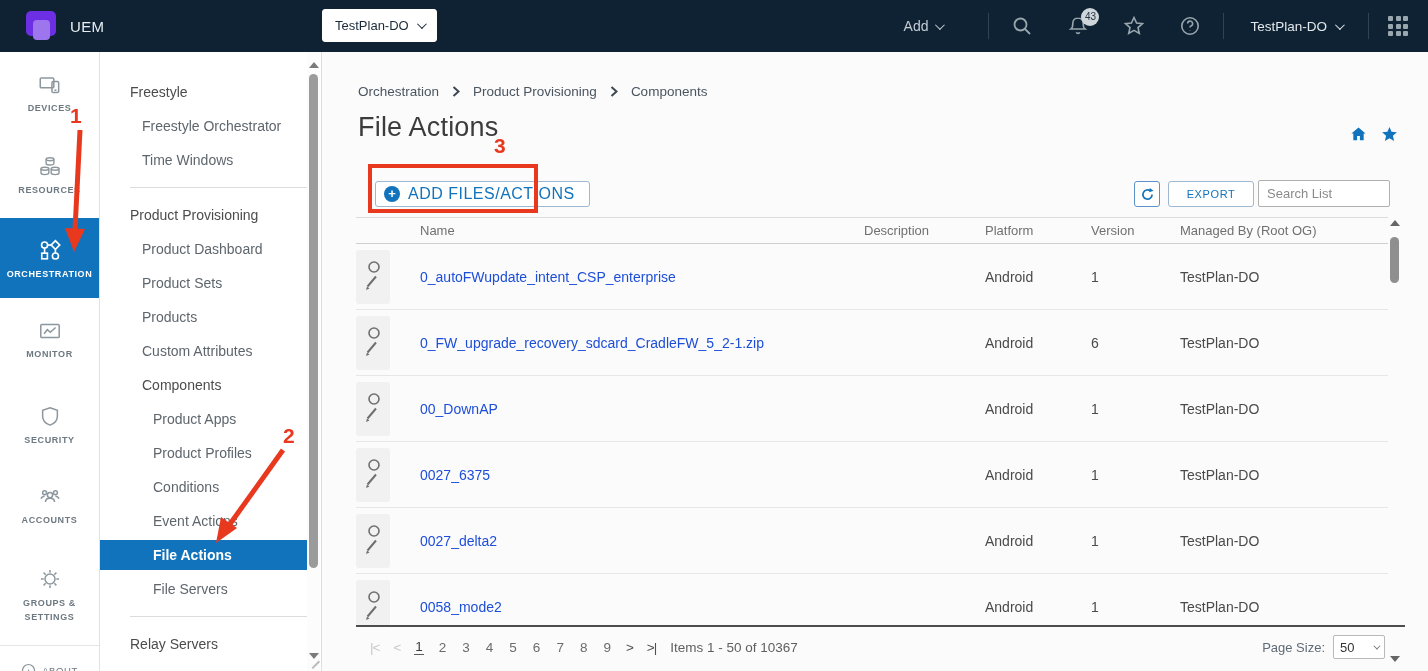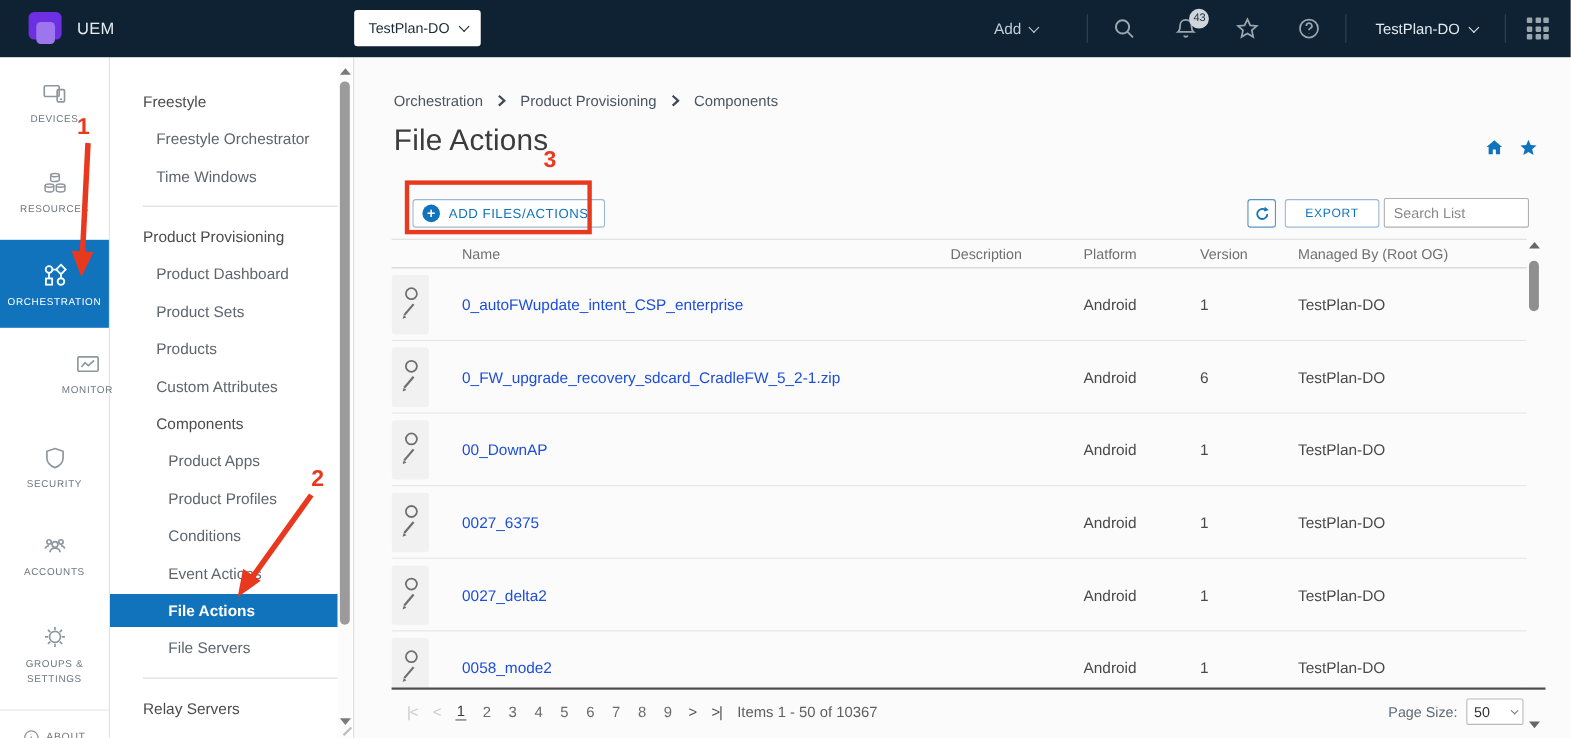--- a/index.html
+++ b/index.html
@@ -23,21 +23,21 @@
   .badge { position:absolute; top:-7px; right:-10px; min-width:18px; height:18px; border-radius:9px; background:#cfd6db; color:#25333f; font-size:10px; line-height:18px; text-align:center; padding:0 2px; }
   .tb-account { display:flex; align-items:center; gap:8px; color:#e2e8ec; font-size:13.5px; margin:0 26px; cursor:pointer; }
   .grid-icon { display:inline-grid; grid-template-columns:repeat(3,5px); grid-auto-rows:5px; gap:2.5px; margin:0 20px 0 19px; cursor:pointer; }
   .grid-icon i { background:#9aa6ae; border-radius:1px; }
   .chev { display:inline-block; width:7px; height:7px; border-right:1.6px solid currentColor; border-bottom:1.6px solid currentColor; transform:rotate(45deg) translateY(-2px); }
 
   
   .rail { position:absolute; left:0; top:52px; width:100px; height:619px; background:#fff; border-right:1px solid #e2e2e2; z-index:5; }
   .rail-item { position:absolute; left:0; width:99px; text-align:center; color:#6d7880; cursor:pointer; }
   .rail-item svg { width:26px; height:26px; display:block; margin:0 auto; color:#8d979e; }
-  .rail-label { display:block; font-size:9px; letter-spacing:0.6px; margin-top:5px; font-weight:400; }
+  .rail-label { display:block; font-size:9px; letter-spacing:0.6px; margin-top:5px; font-weight:700; }
   .rail-item.active { background:#1173bc; color:#fff; height:80px; padding-top:20px; }
   .rail-item.active svg { color:#fff; }
   .rail-sep { position:absolute; left:0; top:593px; width:99px; border-top:1px solid #e4e4e4; }
   .rail-about { position:absolute; left:0; top:604px; width:99px; display:flex; align-items:center; justify-content:center; gap:6px; color:#6d7880; height:28px; cursor:pointer; }
   .rail-about svg { width:15px; height:15px; color:#8d979e; }
   .rail-about span { font-size:9.5px; letter-spacing:0.6px; font-weight:500; }
 
   
   .subnav { position:absolute; left:100px; top:52px; width:222px; height:619px; background:#fff; border-right:1px solid #dedede; z-index:4; }
   .subnav-inner { padding-top:23px; }
@@ -59,21 +59,21 @@
   .breadcrumb { position:absolute; left:36px; top:32px; display:flex; align-items:center; gap:13px; font-size:13.5px; color:#4a5560; }
   .bc-sep svg { width:8px; height:11px; display:block; color:#3e4852; }
   .bc-link { cursor:pointer; }
   .page-title { position:absolute; left:36px; top:60px; font-size:27px; font-weight:300; color:#3c3c3c; letter-spacing:0.2px; }
   .fav-icons { position:absolute; right:30px; top:74px; display:flex; gap:14px; }
   .fav-icons svg { width:17px; height:17px; display:block; cursor:pointer; }
 
   
   .add-btn { position:absolute; left:53px; top:129px; height:26px; display:flex; align-items:center; gap:8px; background:#fff; border:1px solid #9db8d2; border-radius:3px; padding:0 14px 0 8px; cursor:pointer; font-family:inherit; }
   .add-btn .plus { width:16px; height:16px; border-radius:50%; background:#1173bc; color:#fff; font-size:13px; line-height:15px; text-align:center; font-weight:bold; }
-  .add-btn span.lbl { font-size:12px; letter-spacing:0.5px; color:#1173bc; font-weight:500; }
+  .add-btn span.lbl { font-size:16px; letter-spacing:0.5px; color:#1173bc; font-weight:500; }
   .refresh-btn { position:absolute; left:812px; top:129px; width:26px; height:26px; background:#fff; border:1px solid #5b93c9; border-radius:3px; display:flex; align-items:center; justify-content:center; cursor:pointer; }
   .refresh-btn svg { width:15px; height:15px; }
   .export-btn { position:absolute; left:846px; top:129px; width:86px; height:26px; background:#fff; border:1px solid #9db8d2; border-radius:3px; font-size:11px; letter-spacing:0.6px; color:#1173bc; cursor:pointer; font-family:inherit; font-weight:500; }
   .search-input { position:absolute; left:936px; top:128px; width:132px; height:27px; border:1px solid #b0b0b0; border-radius:2px; padding:0 8px; font-size:13px; color:#444; font-family:inherit; background:#fff; }
   .search-input::placeholder { color:#8a8a8a; }
 
   
   .tbl { position:absolute; left:34px; top:165px; width:1032px; }
   .thead { display:flex; height:27px; align-items:center; border-top:1px solid #dcdcdc; border-bottom:1px solid #cfcfcf; font-size:13px; color:#707070; }
   .c-icon { width:64px; flex:none; }
@@ -203,21 +203,21 @@
         <circle cx="7" cy="6.5" r="2.8"></circle>
         <rect x="14.2" y="3.7" width="5.6" height="5.6" transform="rotate(45 17 6.5)"></rect>
         <rect x="4.4" y="14" width="5.2" height="5.2"></rect>
         <circle cx="17" cy="16.6" r="2.8"></circle>
         <line x1="9.8" y1="6.5" x2="13" y2="6.5"></line>
         <line x1="7" y1="9.3" x2="7" y2="14"></line>
         <line x1="17" y1="10.5" x2="17" y2="13.8"></line>
       </svg>
     <span class="rail-label">ORCHESTRATION</span>
   </div>
-  <div class="rail-item" style="top:266px;margin-left:30px;">
+  <div class="rail-item" style="top:266px;">
     <svg viewBox="0 0 24 24" fill="none" stroke="currentColor" stroke-width="1.4">
         <rect x="3.5" y="6" width="17" height="12" rx="1"></rect>
         <polyline points="6.5,14.5 9.5,10.8 12.3,13.2 17.2,8.8"></polyline>
       </svg>
     <span class="rail-label">MONITOR</span>
   </div>
   <div class="rail-item" style="top:352px;">
     <svg viewBox="0 0 24 24" fill="none" stroke="currentColor" stroke-width="1.4">
         <path d="M12 3.5l6.8 2.3v5.4c0 4.2-2.9 6.9-6.8 8.3-3.9-1.4-6.8-4.1-6.8-8.3V5.8z"></path>
       </svg>

